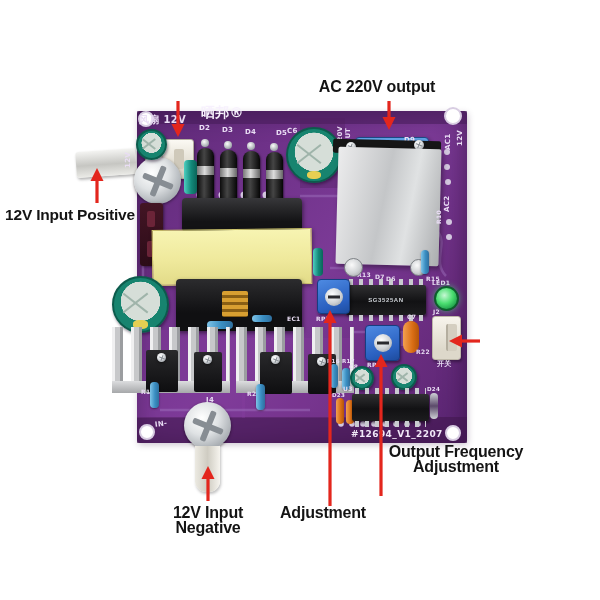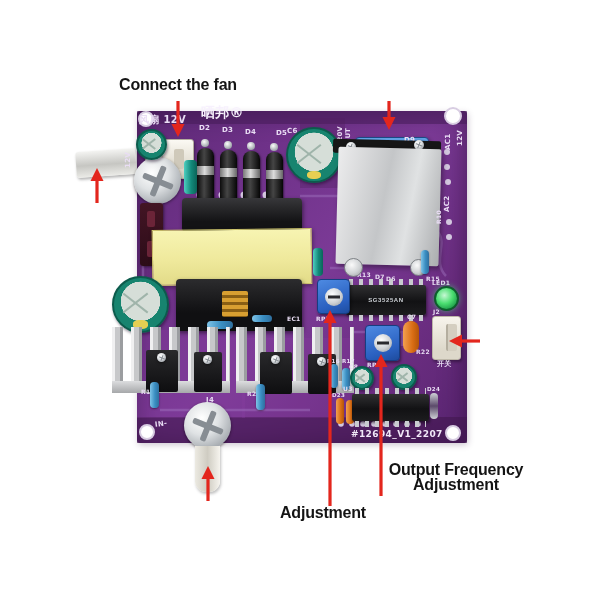--- a/index.html
+++ b/index.html
@@ -309,22 +309,27 @@
       <line x1="178" y1="101" x2="178" y2="133" marker-end="url(#ah)"></line>
       <line x1="389" y1="101" x2="389" y2="126" marker-end="url(#ah)"></line>
       <line x1="97" y1="203" x2="97" y2="172" marker-end="url(#ah)"></line>
       <line x1="480" y1="341" x2="453" y2="341" marker-end="url(#ah)"></line>
       <line x1="208" y1="501" x2="208" y2="470" marker-end="url(#ah)"></line>
       <line x1="330" y1="506" x2="330" y2="314" marker-end="url(#ah)"></line>
       <line x1="381" y1="496" x2="381" y2="358" marker-end="url(#ah)"></line>
     </g>
   </svg>
 
-  <div class="lbl" style="left:178px;top:77px;">Connect the fan</div>
+  <div class="lbl" style="left:377px;top:79px;">AC 220V output</div>
+  <div class="lbl" style="left:70px;top:207px;font-size:15.5px;">12V Input Positive</div>
+  <div class="lbl" style="left:208px;top:505px;">
+    <div>12V Input</div>
+    <div>Negative</div>
+  </div>
   <div class="lbl" style="left:323px;top:505px;">
     <div>Adjustment</div>
   </div>
-  <div class="lbl" style="left:456px;top:462px;">
+  <div class="lbl" style="left:456px;top:444px;">
     <div>Output Frequency</div>
     <div>Adjustment</div>
   </div>
 
 </div>
 
 </body></html>

